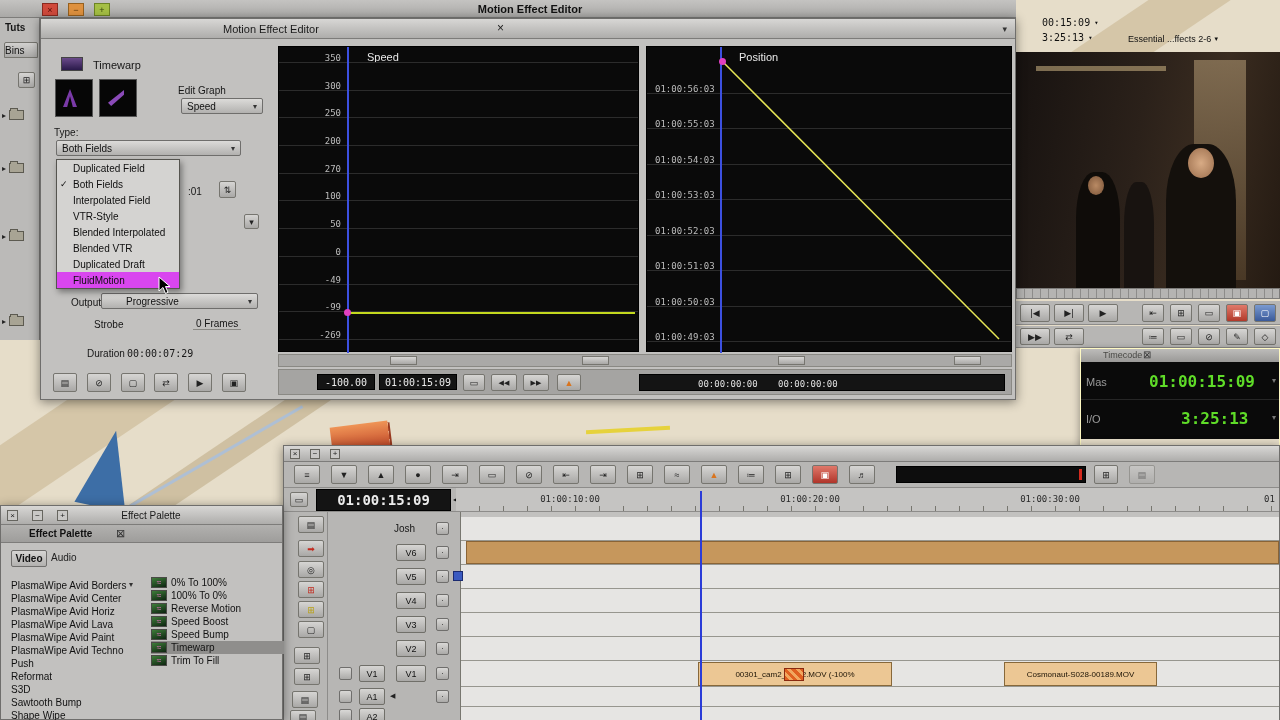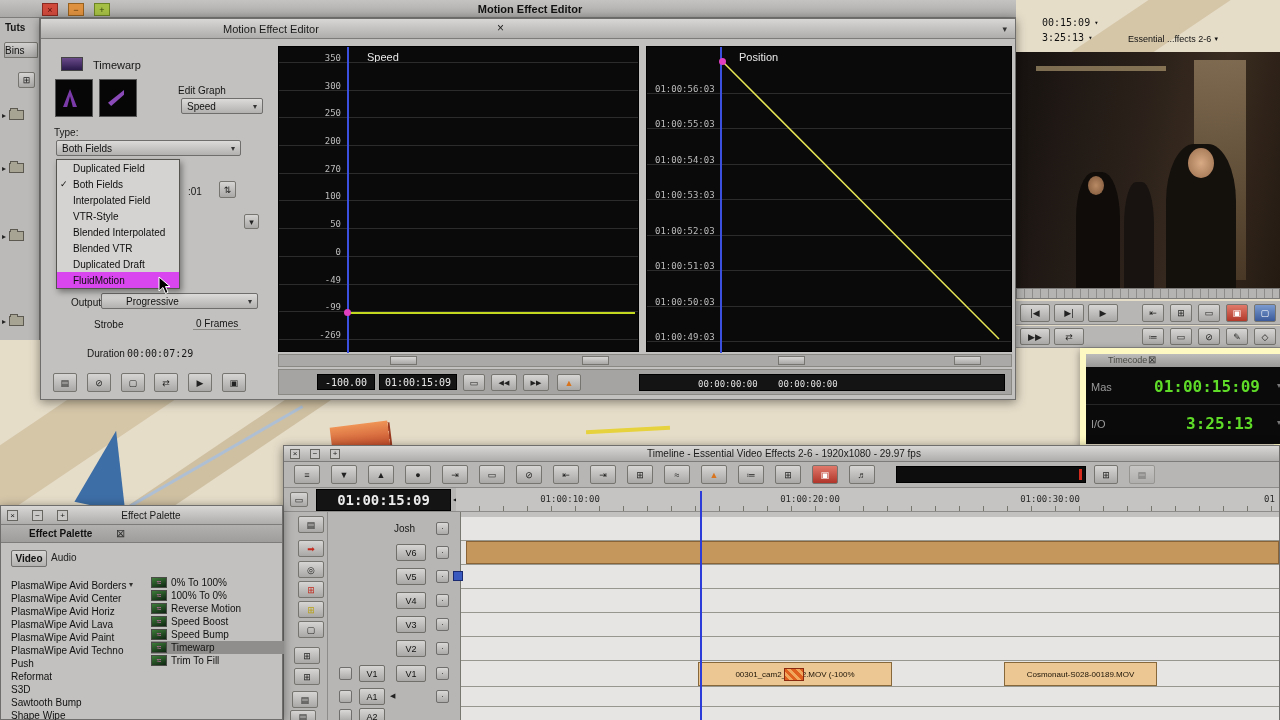--- a/index.html
+++ b/index.html
@@ -145,21 +145,21 @@
         </div>
       <div class="btn" style="left:210px;top:2px;width:22px;height:17px">
           <span>✎</span>
         </div>
       <div class="btn" style="left:238px;top:2px;width:22px;height:17px">
           <span>◇</span>
         </div>
     </div>
   </div>
 
-  <div class="abs" style="left:1080px;top:348px;width:200px;height:104px;border:6px solid #fef9c3;box-shadow:0 2px 8px rgba(0,0,0,.4)">
+  <div class="abs" style="left:1080px;top:348px;width:200px;height:104px;border:1px solid #fef9c3;box-shadow:0 2px 8px rgba(0,0,0,.4)">
     <div class="abs" style="left:0;top:0;width:198px;height:13px;background:linear-gradient(#bdbcba,#9a9997);font-size:9px;color:#4a4a46">
       <span class="abs" style="left:22px;top:1px">Timecode</span>
       <span class="abs" style="left:62px;top:0;font-size:10px;color:#333">⊠</span>
     </div>
     <div class="abs" style="left:0;top:13px;width:198px;height:77px;background:#0a0a0a">
       <div class="abs" style="left:0;top:2px;width:198px;height:36px;border-bottom:1px solid #262626">
         <span class="abs" style="left:5px;top:12px;font-size:11px;color:#9a9a9a">Mas</span>
         <span class="abs" style="left:68px;top:8px;font-size:16px;font-weight:bold;color:#5fdc28;font-family:'DejaVu Sans Mono',monospace">01:00:15:09</span>
         <span class="abs" style="right:3px;top:12px;font-size:8px;color:#777">▾</span>
       </div>
@@ -169,21 +169,20 @@
         <span class="abs" style="right:3px;top:12px;font-size:8px;color:#777">▾</span>
       </div>
     </div>
   </div>
 
   <div class="win" style="left:283px;top:445px;width:997px;height:275px">
     <div class="tbar" style="height:16px">
       <div class="abs" style="left:6px;top:3px;width:10px;height:10px;border:1px solid #66655f;background:#c9c8c6;font-size:8px;line-height:8px;text-align:center"><span>×</span></div>
       <div class="abs" style="left:26px;top:3px;width:10px;height:10px;border:1px solid #66655f;background:#c9c8c6;font-size:8px;line-height:8px;text-align:center"><span>−</span></div>
       <div class="abs" style="left:46px;top:3px;width:10px;height:10px;border:1px solid #66655f;background:#c9c8c6;font-size:8px;line-height:8px;text-align:center"><span>+</span></div>
-      <div class="abs" style="left:250px;width:500px;top:2px;text-align:center;font-size:10px;color:#1a1a1a">Timeline - Essential Video Effects 2-6 - 1920x1080 - 29.97 fps</div>
     </div>
 
     <div class="abs" style="left:0;top:16px;width:995px;height:26px;background:#b7b6b4;border-bottom:1px solid #8d8c8a">
       <div class="btn" style="left:10px;top:3px;width:26px;height:19px">
           <span>≡</span>
         </div>
       <div class="btn" style="left:47px;top:3px;width:26px;height:19px">
           <span>▼</span>
         </div>
       <div class="btn" style="left:84px;top:3px;width:26px;height:19px">

